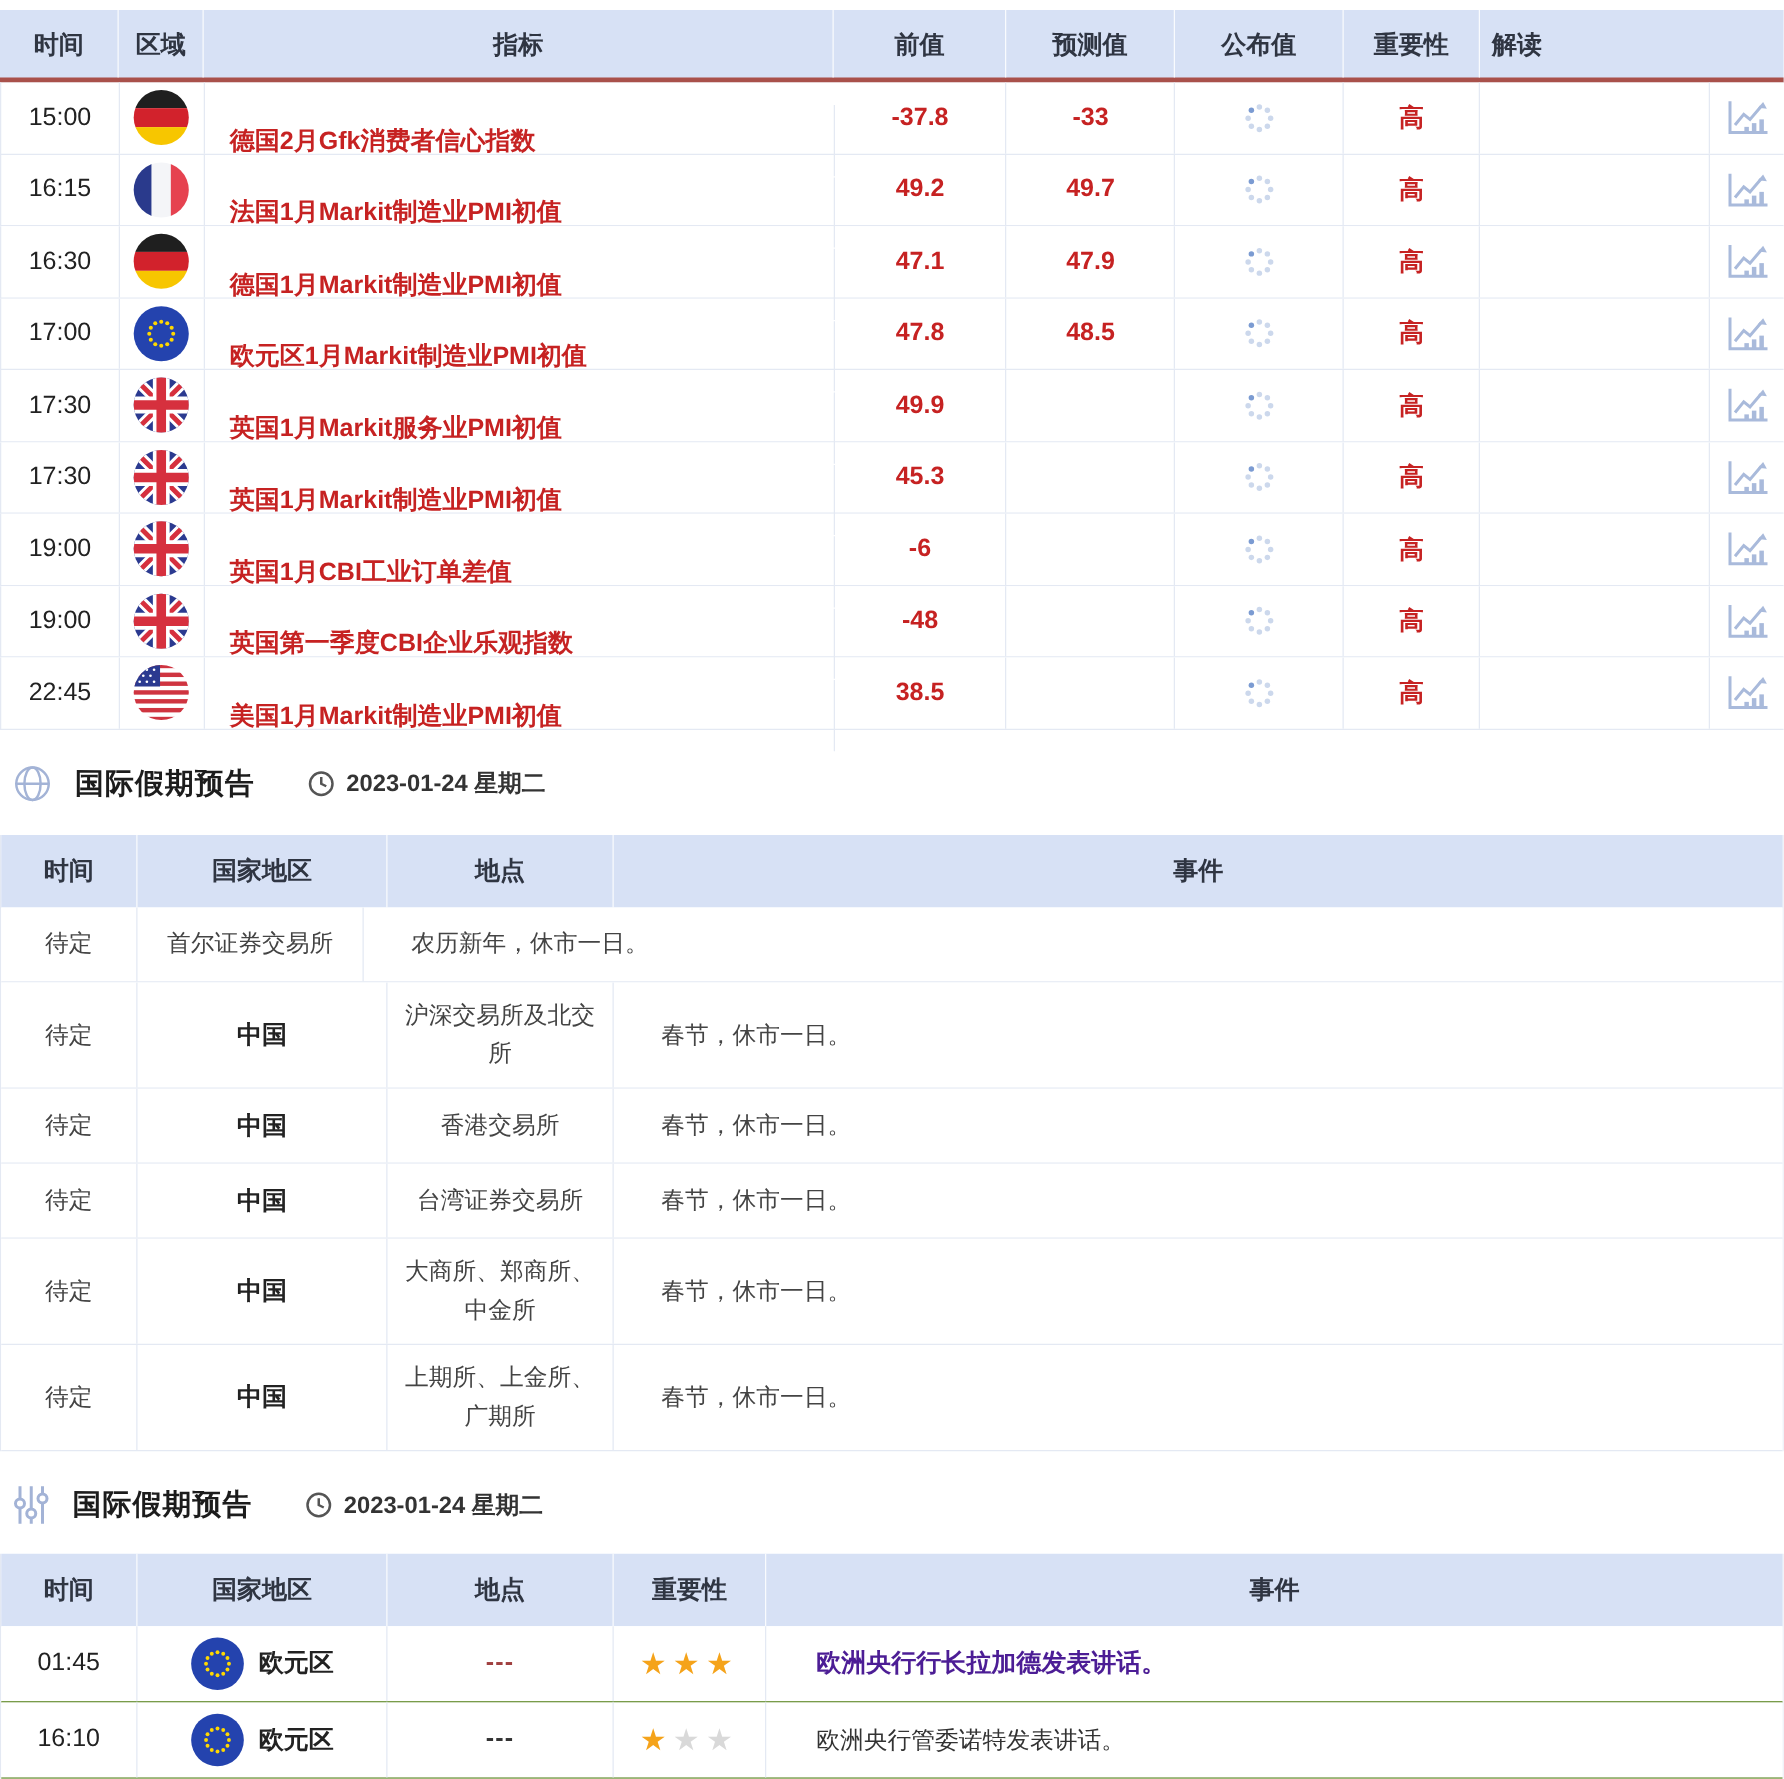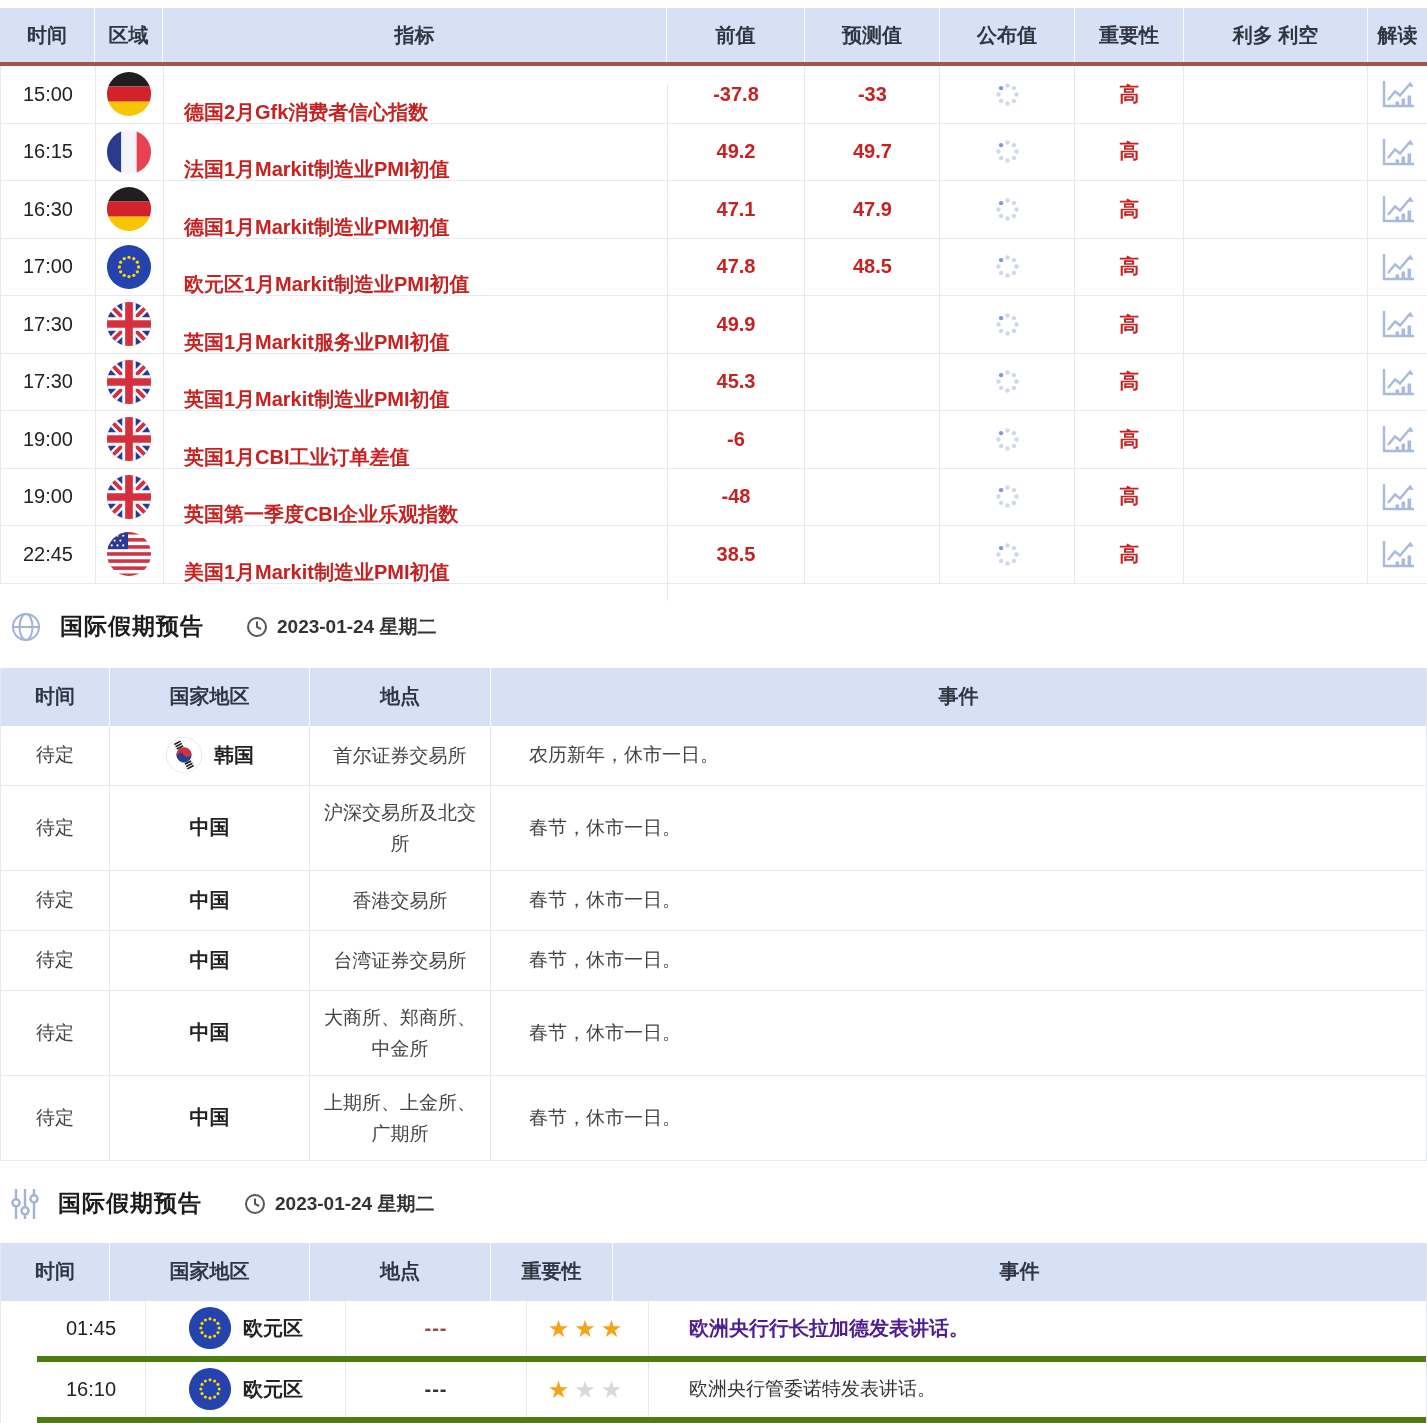--- a/index.html
+++ b/index.html
@@ -39,21 +39,21 @@
   .t2-row .cell{ height:auto; }
   .plain-txt{ font-size:19px; color:#444; }
   .country-name{ font-size:20px; font-weight:bold; color:#222; }
   .loc-cell{ text-align:center; line-height:31px; padding:11px 12px; font-size:19px; color:#444;
     display:flex; align-items:center; justify-content:center; }
   .evt-cell{ justify-content:flex-start; padding-left:38px; font-size:19px; color:#444; }
   .cty-cell{ gap:11px; }
   
   #events-table{ margin-top:18px; border-left:1px solid #e4e9f3; border-right:1px solid #e4e9f3; }
   .t3-header{ display:flex; height:58px; background:#d7e1f5; }
-  .t3-row{ display:flex; height:61px; border-bottom:6px solid #4d7c0f; background:#fff;margin-left:36px; }
+  .t3-row{ display:flex; height:61px; border-bottom:1px solid #4d7c0f; background:#fff; }
   .e-time{width:109px}.e-cty{width:200px}.e-loc{width:181px}.e-imp{width:122px}.e-evt{flex:1}
   .stars{ font-size:24px; letter-spacing:5px; line-height:1; padding-top:2px; }
   .dashes-red{ font-size:20px; font-weight:bold; color:#a04040; letter-spacing:1px; }
   .dashes-dark{ font-size:20px; font-weight:bold; color:#333; letter-spacing:1px; }
   .event-link-hot{ color:#4c1d95; font-weight:bold; font-size:20px; cursor:pointer; }
   .event-plain{ color:#333; font-size:19px; }
   .t3-row .e-evt{ justify-content:flex-start; padding-left:40px; }
   .flag-wrap{ display:flex; align-items:center; justify-content:center; }
 </style>
 </head>
@@ -61,21 +61,20 @@
 
 <div id="calendar-table">
   <div class="t1-header">
     <div class="hdr-cell c-t">时间</div>
     <div class="hdr-cell c-rg">区域</div>
     <div class="hdr-cell c-ind">指标</div>
     <div class="hdr-cell c-pv">前值</div>
     <div class="hdr-cell c-fc">预测值</div>
     <div class="hdr-cell c-pub">公布值</div>
     <div class="hdr-cell c-imp">重要性</div>
-    <div class="hdr-cell c-bb">利多 利空</div>
     <div class="hdr-cell c-int">解读</div>
   </div>
   <div id="t1-body">
       <div class="t1-row">
         <div class="cell c-t">
           <span class="time-txt">15:00</span>
         </div>
         <div class="cell c-rg">
           <span class="flag-wrap">
             <svg width="46" height="46" viewBox="0 0 48 48">
@@ -707,45 +706,20 @@
   <div class="t2-header">
     <div class="hdr-cell h-time">时间</div>
     <div class="hdr-cell h-cty">国家地区</div>
     <div class="hdr-cell h-loc">地点</div>
     <div class="hdr-cell h-evt">事件</div>
   </div>
   <div id="t2-body">
       <div class="t2-row">
         <div class="cell h-time">
           <span class="plain-txt">待定</span>
-        </div>
-        <div class="cell h-cty cty-cell">
-          <span class="flag-wrap">
-            <svg width="38" height="38" viewBox="0 0 48 48">
-              <defs>
-                <clipPath id="cp-korea">
-                  <circle cx="24" cy="24" r="23"></circle>
-                </clipPath>
-              </defs>
-              <g clip-path="url(#cp-korea)">
-                <rect width="48" height="48" fill="#fff"></rect>
-                <circle cx="24" cy="24" r="22.5" fill="none" stroke="#e9e9e9" stroke-width="1.5"></circle>
-         <g transform="rotate(-28 24 24)">
-           <circle cx="24" cy="24" r="9.5" fill="#26418e"></circle>
-           <path d="M14.5,24 a9.5,9.5 0 0 1 19,0 a4.75,4.75 0 0 1 -9.5,0 a4.75,4.75 0 0 0 -9.5,0 Z" fill="#d2303c"></path>
-         </g>
-         <g stroke="#1d1d1d" stroke-width="2">
-           <g transform="rotate(-28 24 24)">
-                    <path d="M19.5,6.5 h9 M19.5,9.8 h9 M19.5,13.1 h9 M19.5,34.9 h9 M19.5,38.2 h9 M19.5,41.5 h9"></path>
-                  </g>
-         </g>
-              </g>
-            </svg>
-          </span>
-          <span class="country-name">韩国</span>
         </div>
         <div class="cell h-loc loc-cell">首尔证券交易所</div>
         <div class="cell h-evt evt-cell">农历新年，休市一日。</div>
       </div>
       <div class="t2-row">
         <div class="cell h-time">
           <span class="plain-txt">待定</span>
         </div>
         <div class="cell h-cty cty-cell">
           <span class="country-name">中国</span>

